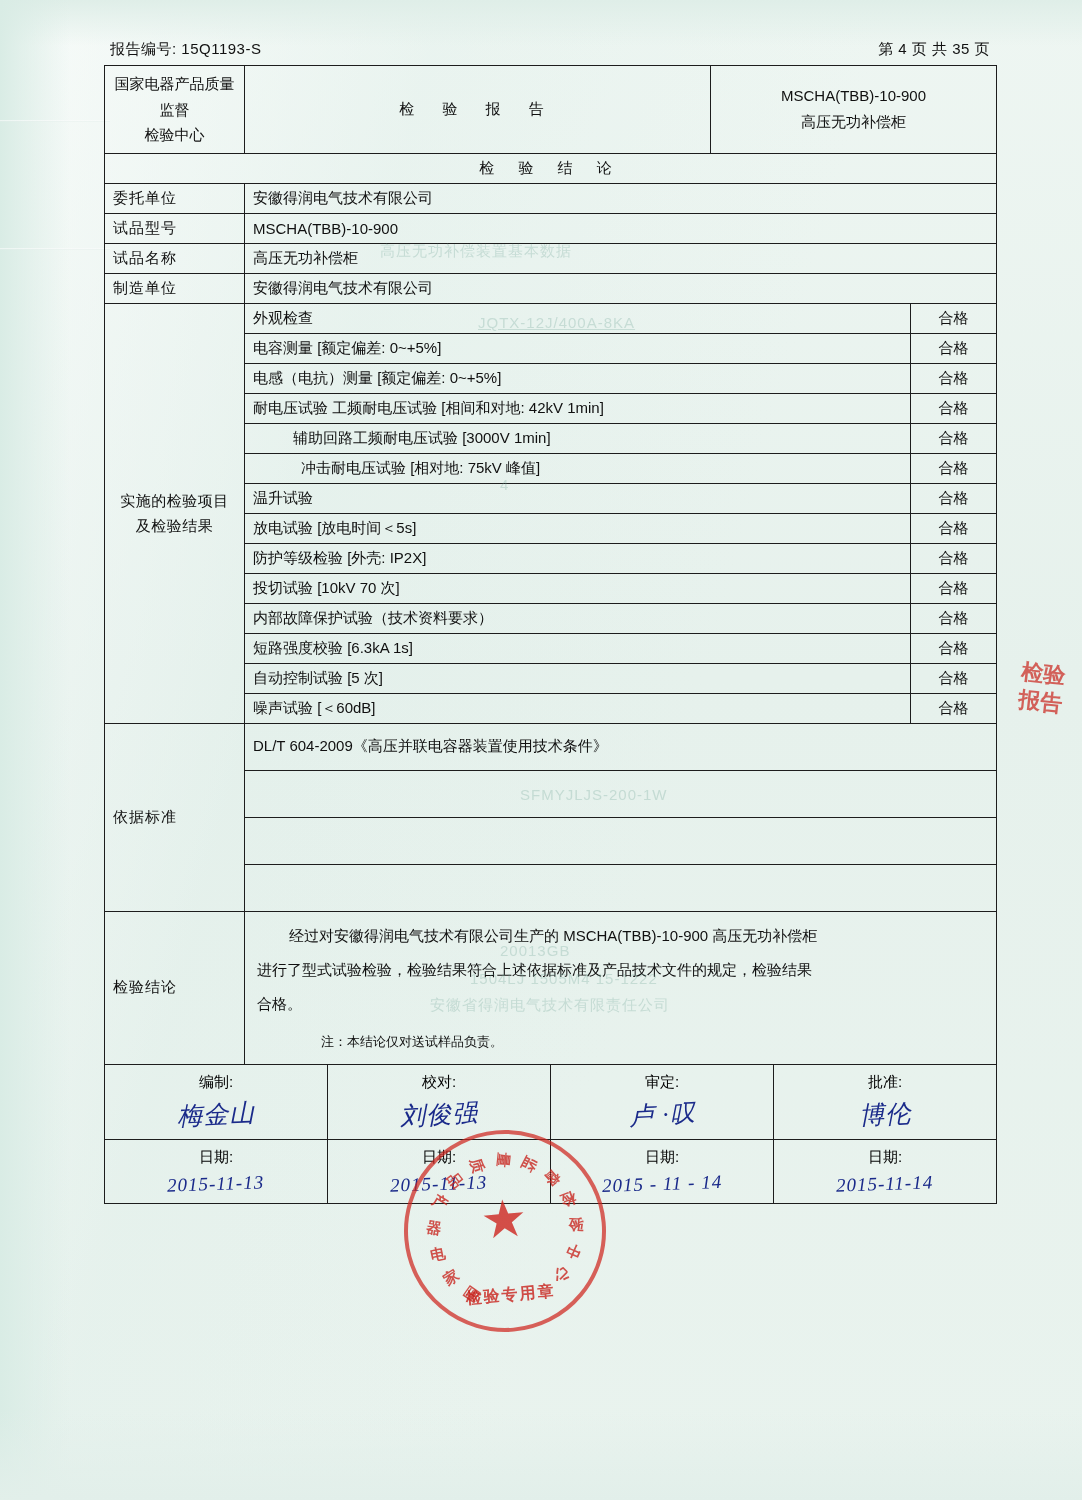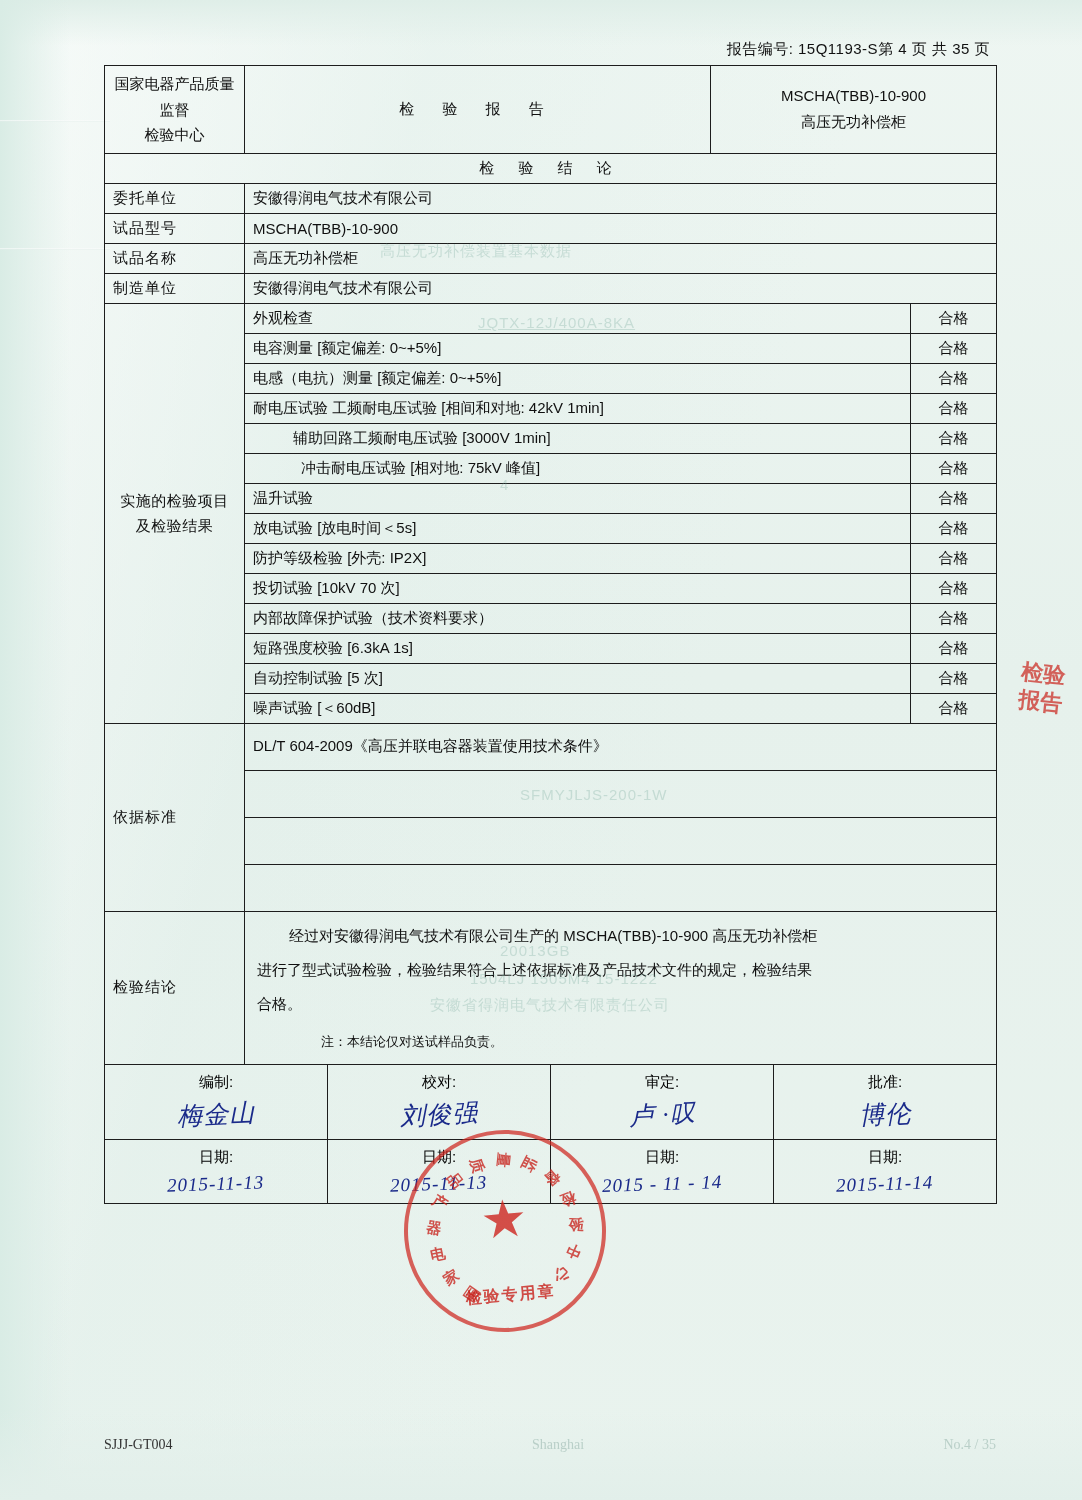--- a/index.html
+++ b/index.html
@@ -41,21 +41,21 @@
 
   .doc {
     position: absolute;
     left: 104px;
     top: 40px;
     width: 892px;
   }
 
   .hdr-row {
     display: flex;
-    justify-content: flex-end;
+    justify-content: space-between;
     align-items: flex-end;
     font-size: 15px;
     color: #111;
     padding: 0 6px 6px 6px;
   }
   .hdr-left { letter-spacing: .5px; }
   .hdr-right { letter-spacing: .5px; }
 
   table.main {
     width: 892px;
@@ -502,18 +502,13 @@
         <span style="transform: rotate(53.8462deg) translate(0px, -78px) rotate(90deg);">督</span>
         <span style="transform: rotate(75.3846deg) translate(0px, -78px) rotate(90deg);">检</span>
         <span style="transform: rotate(96.9231deg) translate(0px, -78px) rotate(90deg);">验</span>
         <span style="transform: rotate(118.462deg) translate(0px, -78px) rotate(90deg);">中</span>
         <span style="transform: rotate(140deg) translate(0px, -78px) rotate(90deg);">心</span>
       </div>
     <div class="star">★</div>
     <div class="bottom-txt">检验专用章</div>
   </div>
 
-  <div class="footer">
-    <div>SJJJ-GT004</div>
-    <div class="ghost">Shanghai</div>
-    <div class="ghost">No.4 / 35</div>
-  </div>
 </div>
 
 </body></html>

